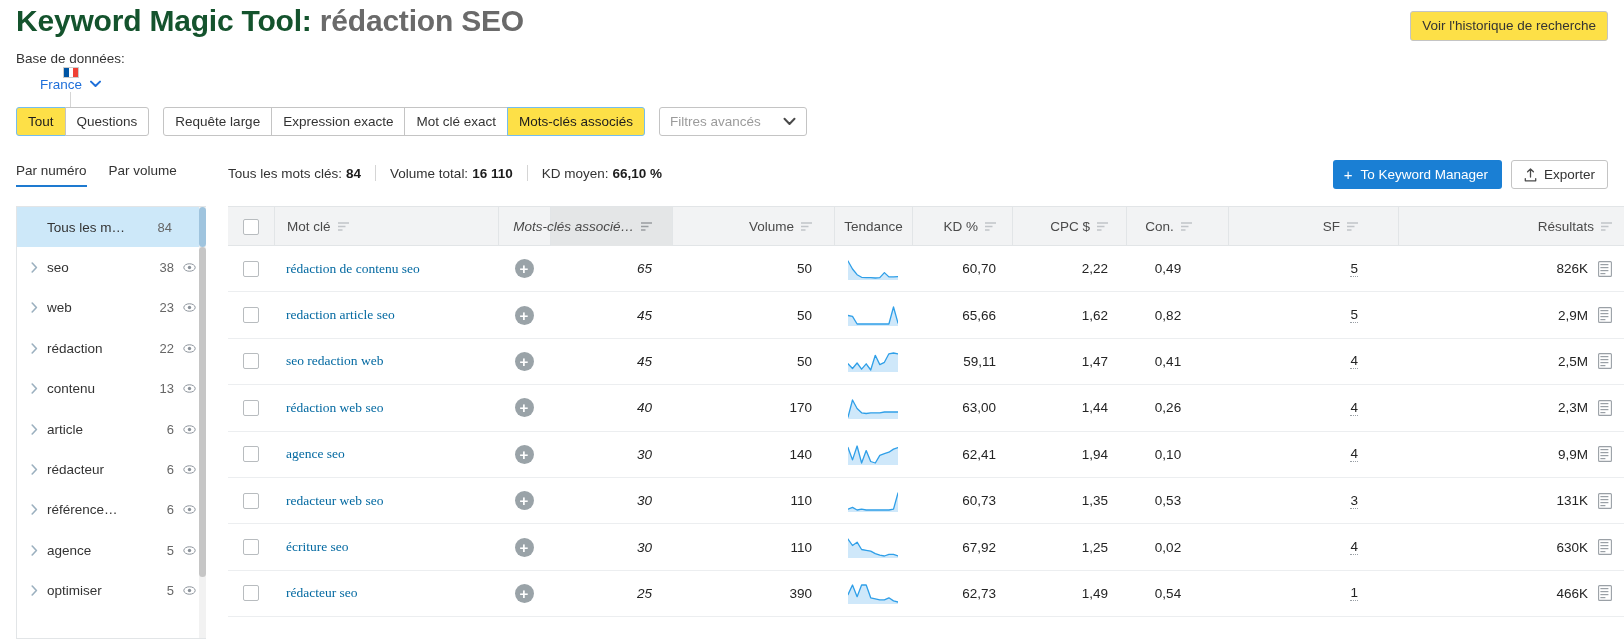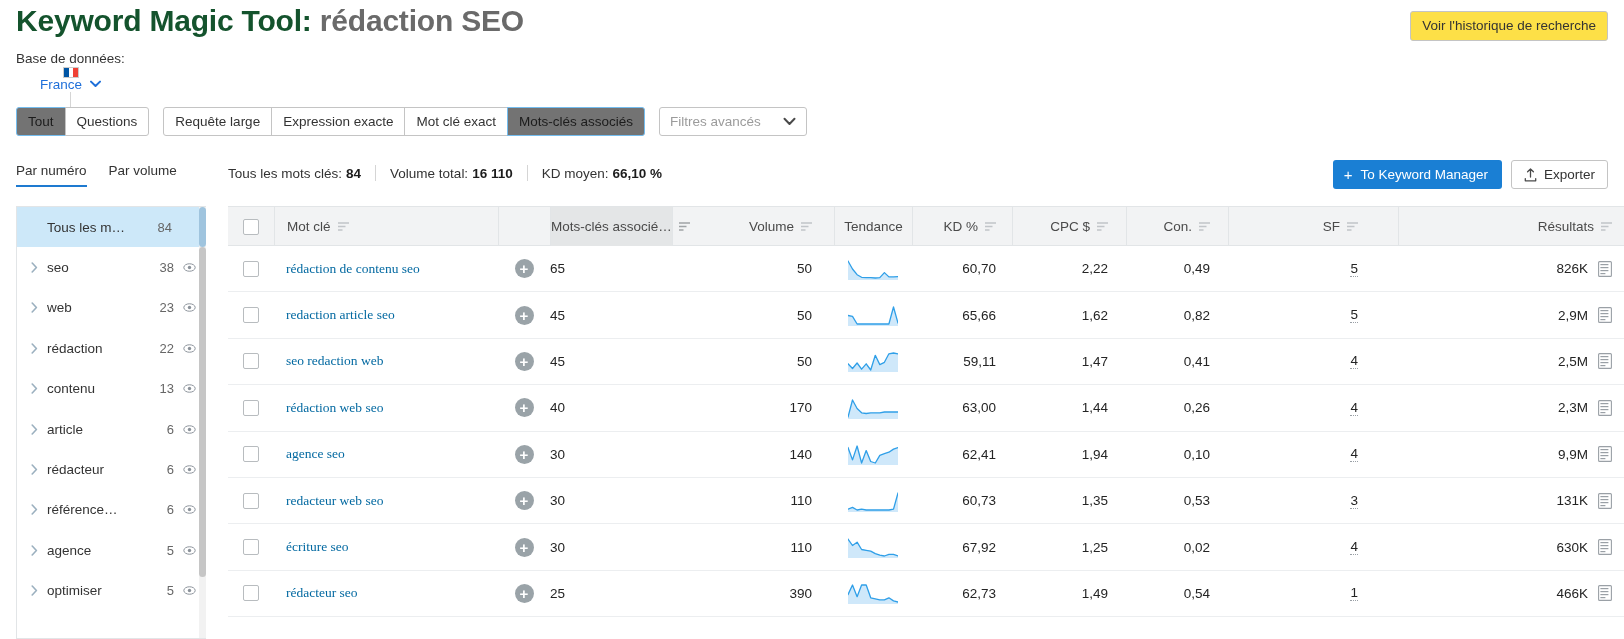--- a/index.html
+++ b/index.html
@@ -54,21 +54,21 @@
   .filters { position: absolute; left: 16px; top: 107px; display: flex; align-items: center; }
   .btn-group { display: flex; margin-right: 14px; }
   .btn-group .tb { border-radius: 0; margin-left: -1px; }
   .btn-group .tb:first-child { border-radius: 3px 0 0 3px; margin-left: 0; }
   .btn-group .tb:last-child { border-radius: 0 3px 3px 0; }
   .tb {
     height: 29px; padding: 0 11px; font-size: 13.5px;
     background: #fff; border: 1px solid #c4c4c4; color: #333;
     display: flex; align-items: center; cursor: pointer; white-space: nowrap;
   }
-  .tb.active { background: #737373; border-color: #74bdef; color: #1c1c1c; }
+  .tb.active { background: #fde047; border-color: #74bdef; color: #1c1c1c; }
   .adv-filter {
     height: 29px; width: 148px; padding: 0 10px;
     border: 1px solid #c4c4c4; border-radius: 3px; background: #fff;
     display: flex; align-items: center; justify-content: space-between;
     font-size: 13.5px; color: #9b9b9b; cursor: pointer;
   }
 
   
   .subtabs { position: absolute; left: 16px; top: 163px; display: flex; }
   .subtab {
@@ -133,26 +133,26 @@
   .th:first-child { border-left: none; }
   .th.sorted { background: #e4e6e7; }
   .th .sorticon { margin-left: 7px; opacity: .55; display: flex; }
   .row {
     display: flex; height: 46.4px; border-bottom: 1px solid #eceef0; align-items: center;
   }
   .cell { display: flex; align-items: center; font-size: 13.5px; color: #242424; height: 100%; white-space: nowrap; }
   .c-check { width: 46px; justify-content: center; }
   .c-kw { width: 224px; }
   .c-plus { width: 52px; justify-content: center; }
-  .c-assoc { width: 122px; justify-content: space-between; padding-right: 20px; }
+  .c-assoc { width: 122px; justify-content: flex-end; padding-right: 20px; font-style: italic; }
   .c-vol { width: 162px; justify-content: flex-end; padding-right: 22px; }
   .c-trend { width: 78px; justify-content: center; }
   .c-kd { width: 100px; justify-content: flex-end; padding-right: 16px; }
   .c-cpc { width: 114px; justify-content: flex-end; padding-right: 18px; }
-  .c-con { width: 102px; justify-content: flex-end; padding-right: 18px; }
+  .c-con { width: 102px; justify-content: center; padding-right: 18px; }
   .c-sf { width: 170px; justify-content: flex-end; padding-right: 40px; }
   .c-res { width: 226px; justify-content: flex-end; padding-right: 12px; }
 
   .chk {
     width: 16px; height: 16px; border: 1px solid #b8bcbf; border-radius: 2px;
     background: #fff; cursor: pointer;
   }
   .kwlink { color: #0369a1; cursor: pointer; font-family: Liberation Serif, serif; }
   .plusbtn {
     width: 19px; height: 19px; border-radius: 50%; background: #9aa3a8; color: #fff;

